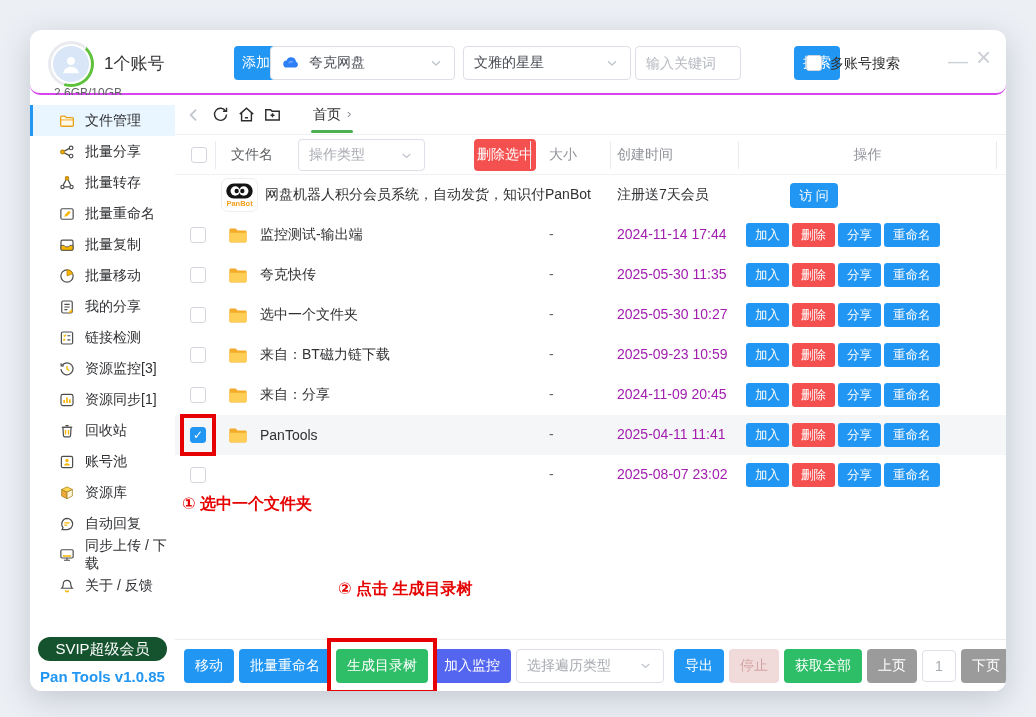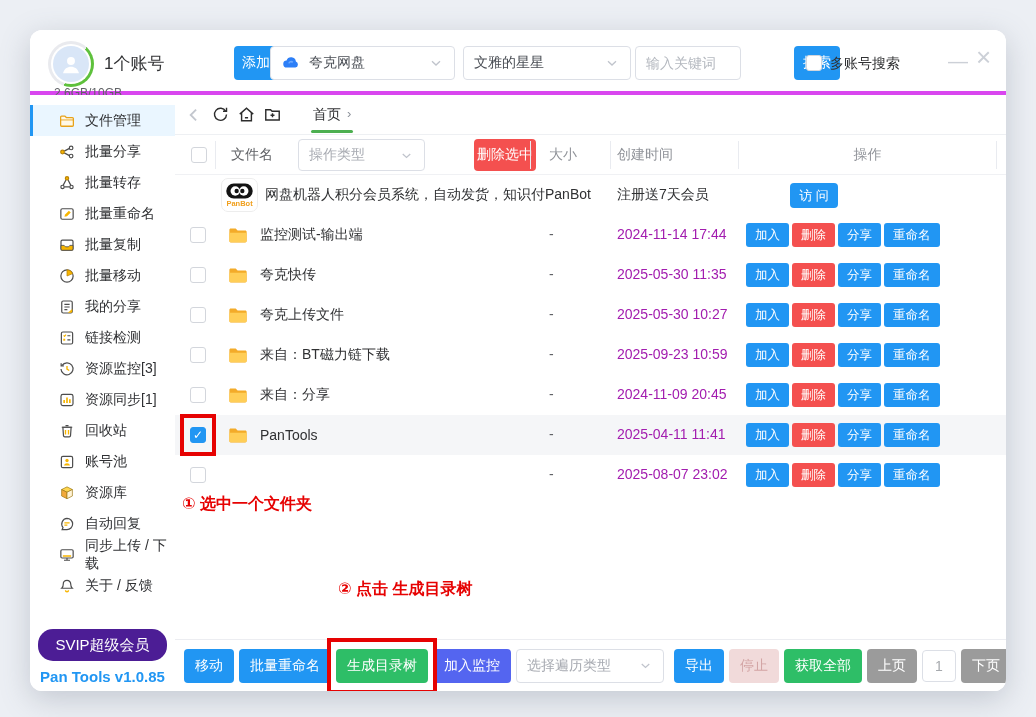--- a/index.html
+++ b/index.html
@@ -6,21 +6,21 @@
     --primary:#2196f3; --danger:#f4504f; --success:#2ebe67; --indigo:#5465f0;
     --annotation:#e60202; --tab_underline:#4caf50;
   }
   *{box-sizing:border-box;margin:0;padding:0;font-family:"Liberation Sans","DejaVu Sans",sans-serif;}
   body{width:1036px;height:717px;overflow:hidden;}
   .stage{position:relative;width:1036px;height:717px;background:#eceff4;}
   .window{position:absolute;left:30px;top:30px;width:976px;height:661px;background:#fff;
           border-radius:12px;box-shadow:0 8px 30px rgba(90,100,120,.28);overflow:hidden;}
 
   
-  .topbar{position:absolute;left:0;top:0;right:0;height:65px;background:#fff;border-bottom:4px solid #d946ef;}
+  .topbar{position:absolute;left:0;top:0;right:0;height:65px;background:#fff;border-bottom:2px solid #d946ef;border-radius:10px;}
   .avatar{position:absolute;left:18px;top:11px;width:46px;height:46px;border-radius:50%;
           background:conic-gradient(from 0deg,#e9eaee 0 12%,#5ec13c 12% 55%,#e9eaee 55% 100%);
           display:flex;align-items:center;justify-content:center;}
   .avatar-white{width:40px;height:40px;border-radius:50%;background:#fff;display:flex;align-items:center;justify-content:center;}
   .avatar-core{width:36px;height:36px;border-radius:50%;background:#d9e6f7;display:flex;align-items:center;justify-content:center;overflow:hidden;}
   .acct-count{position:absolute;left:74px;top:22px;font-size:17px;color:#303133;}
   .acct-storage{position:absolute;left:24px;top:56px;font-size:12px;color:#606266;}
   .btn{display:inline-flex;align-items:center;justify-content:center;border:none;border-radius:4px;
        color:#fff;font-size:14px;cursor:pointer;margin-left:44px;}
   .btn-add{position:absolute;left:160px;top:16px;width:72px;height:34px;background:var(--primary);}
@@ -42,21 +42,21 @@
   .win-min{position:absolute;left:918px;top:20px;font-size:20px;color:#ccd0d7;cursor:pointer;}
   .win-close{position:absolute;left:946px;top:14px;font-size:26px;color:#ccd0d7;cursor:pointer;line-height:1;}
 
   
   .sidebar{position:absolute;left:0;top:65px;width:145px;bottom:0;background:#fff;}
   .side-list{padding-top:10px;}
   .side-item{height:31px;display:flex;align-items:center;gap:9px;padding-left:25px;font-size:14px;
              color:#2f3033;border-left:3px solid transparent;cursor:pointer;}
   .side-item.active{background:#eaf6ff;border-left-color:var(--primary);}
   .side-icon{width:18px;height:18px;display:flex;align-items:center;justify-content:center;flex:none;}
-  .svip{position:absolute;left:8px;bottom:30px;width:129px;height:32px;background:#4c1d95;color:#fff;
+  .svip{position:absolute;left:8px;bottom:30px;width:129px;height:24px;background:#14532d;color:#fff;
         border:none;border-radius:15px;font-size:15px;cursor:pointer;}
   .version{position:absolute;bottom:6px;left:0;width:100%;text-align:center;color:var(--primary);
            font-weight:bold;font-size:15px;}
 
   
   .main{position:absolute;left:145px;top:65px;right:0;bottom:0;background:#fff;}
   .navrow{position:relative;height:40px;border-bottom:1px solid #eef0f3;display:flex;align-items:center;}
   .nav-ic{width:26px;height:26px;display:flex;align-items:center;justify-content:center;cursor:pointer;}
   .nav-back{margin-left:6px;}
   .tab{position:relative;margin-left:28px;font-size:14px;color:#303133;cursor:pointer;display:flex;gap:6px;align-items:flex-start;}
@@ -464,21 +464,21 @@
               <span class="checkbox"></span>
               
             </span>
             <span class="cell-name">
               <span class="foldericon">
                 <svg viewBox="0 0 24 24" width="26" height="23">
                   <path d="M3 6.2c0-.8.6-1.4 1.4-1.4h5.2l2 2h8c.8 0 1.4.6 1.4 1.4v9.6c0 .8-.6 1.4-1.4 1.4H4.4c-.8 0-1.4-.6-1.4-1.4z" fill="#f3ab29"></path>
                   <path d="M3 9.2h18v8.4c0 .8-.6 1.4-1.4 1.4H4.4c-.8 0-1.4-.6-1.4-1.4z" fill="#ffce57"></path>
                 </svg>
               </span>
-              <span class="fname">夸克上传文件</span>
+              <span class="fname">选中一个文件夹</span>
             </span>
             <span class="cell-size">-</span>
             <span class="cell-date">2025-05-30 10:27</span>
             <span class="cell-actions">
               <button class="rbtn blue">加入</button>
               <button class="rbtn red">删除</button>
               <button class="rbtn blue">分享</button>
               <button class="rbtn blue">重命名</button>
             </span>
           </div>

